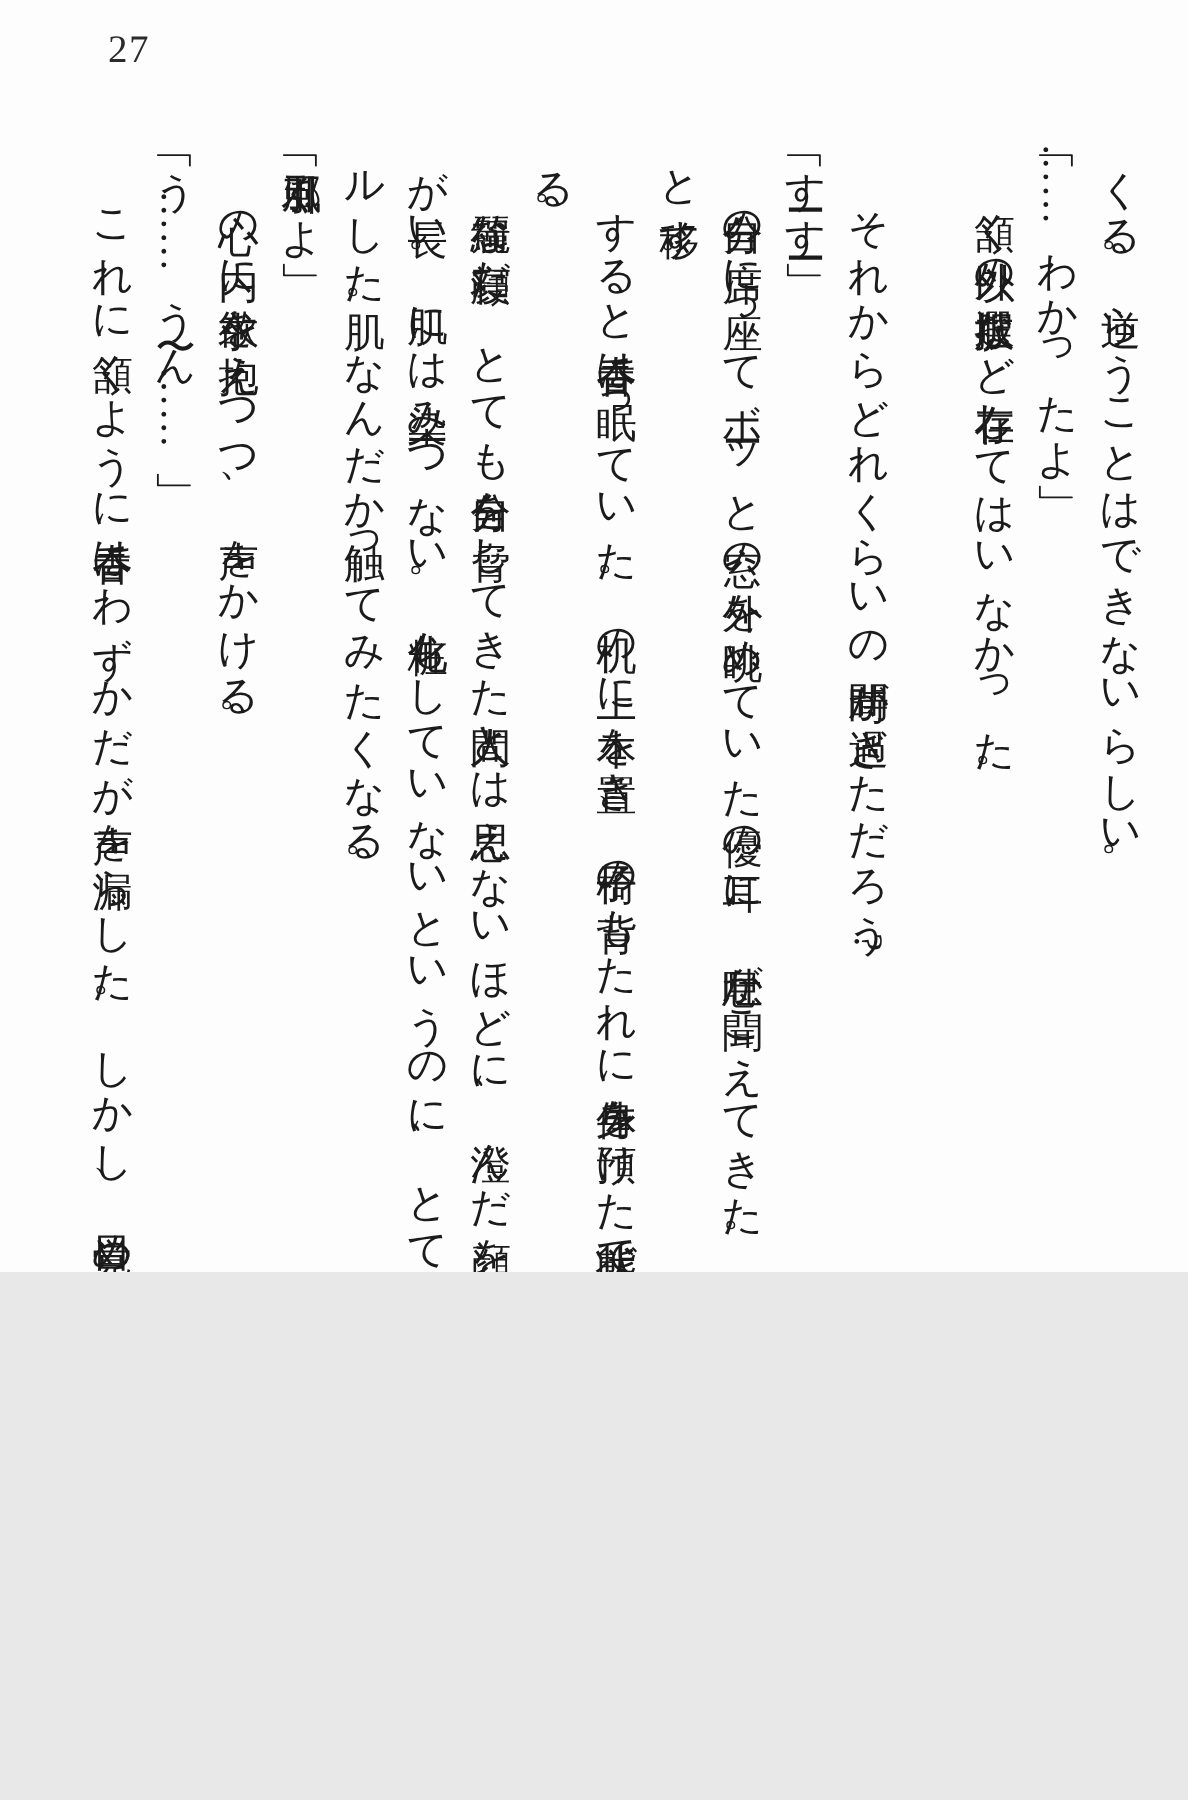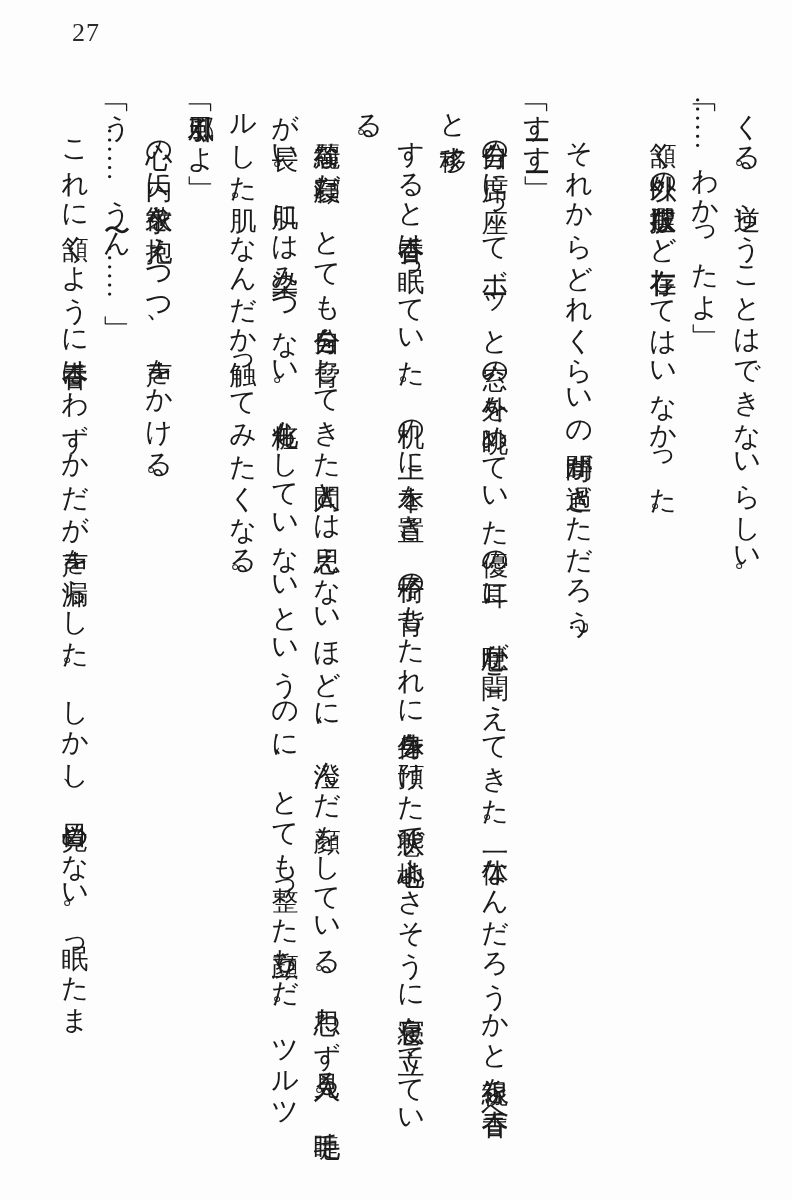--- a/index.html
+++ b/index.html
@@ -3,21 +3,21 @@
 <meta charset="utf-8">
 <style>
   html, body {
     margin: 0;
     padding: 0;
     background: #e8e8e8;
   }
   .page {
     position: relative;
     width: 792px;
-    height: 1200px;
+    height: 848px;
     margin: 0 auto;
     background: #fdfdfd;
     overflow: hidden;
     font-family: "Liberation Serif", "DejaVu Serif", serif;
   }
   .page-number {
     position: absolute;
     top: 18px;
     left: 72px;
     font-size: 26px;

